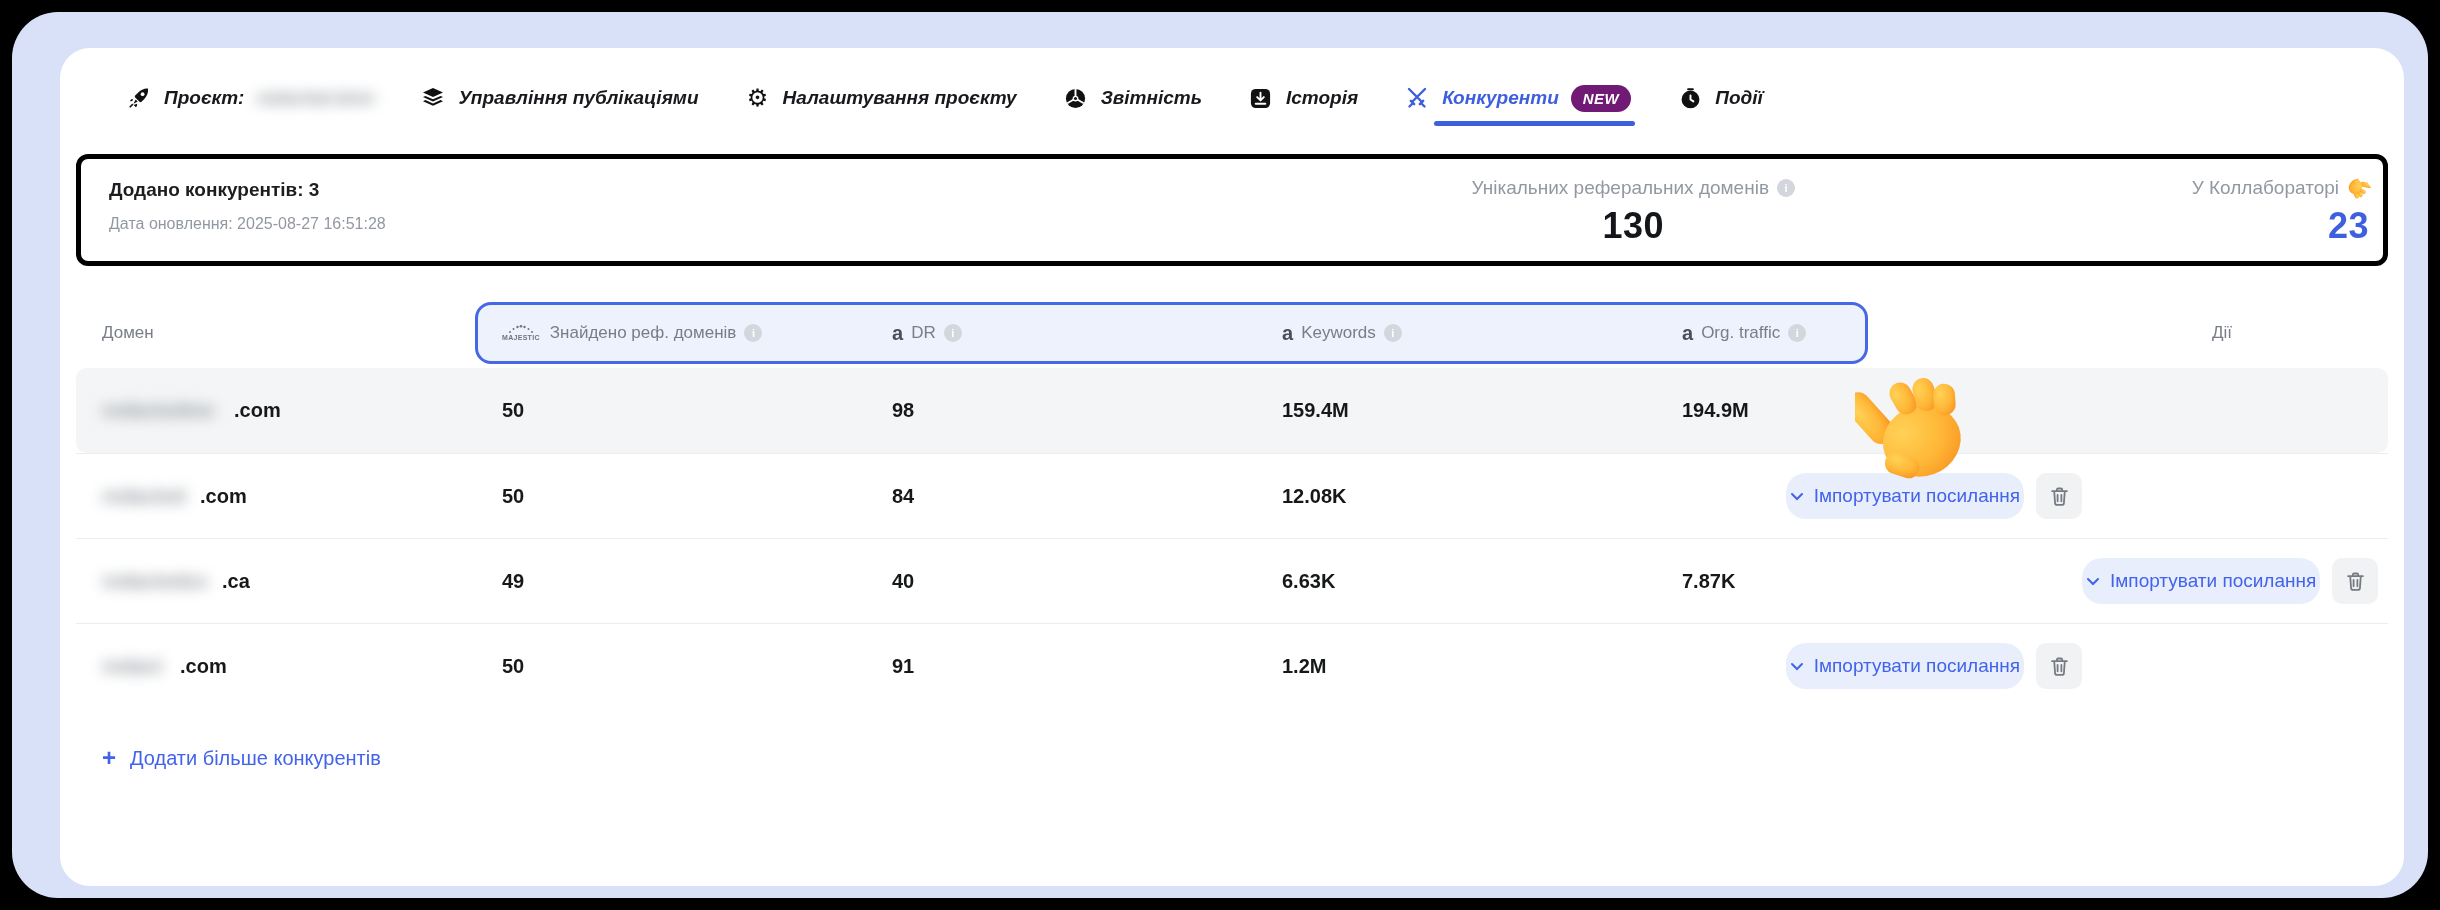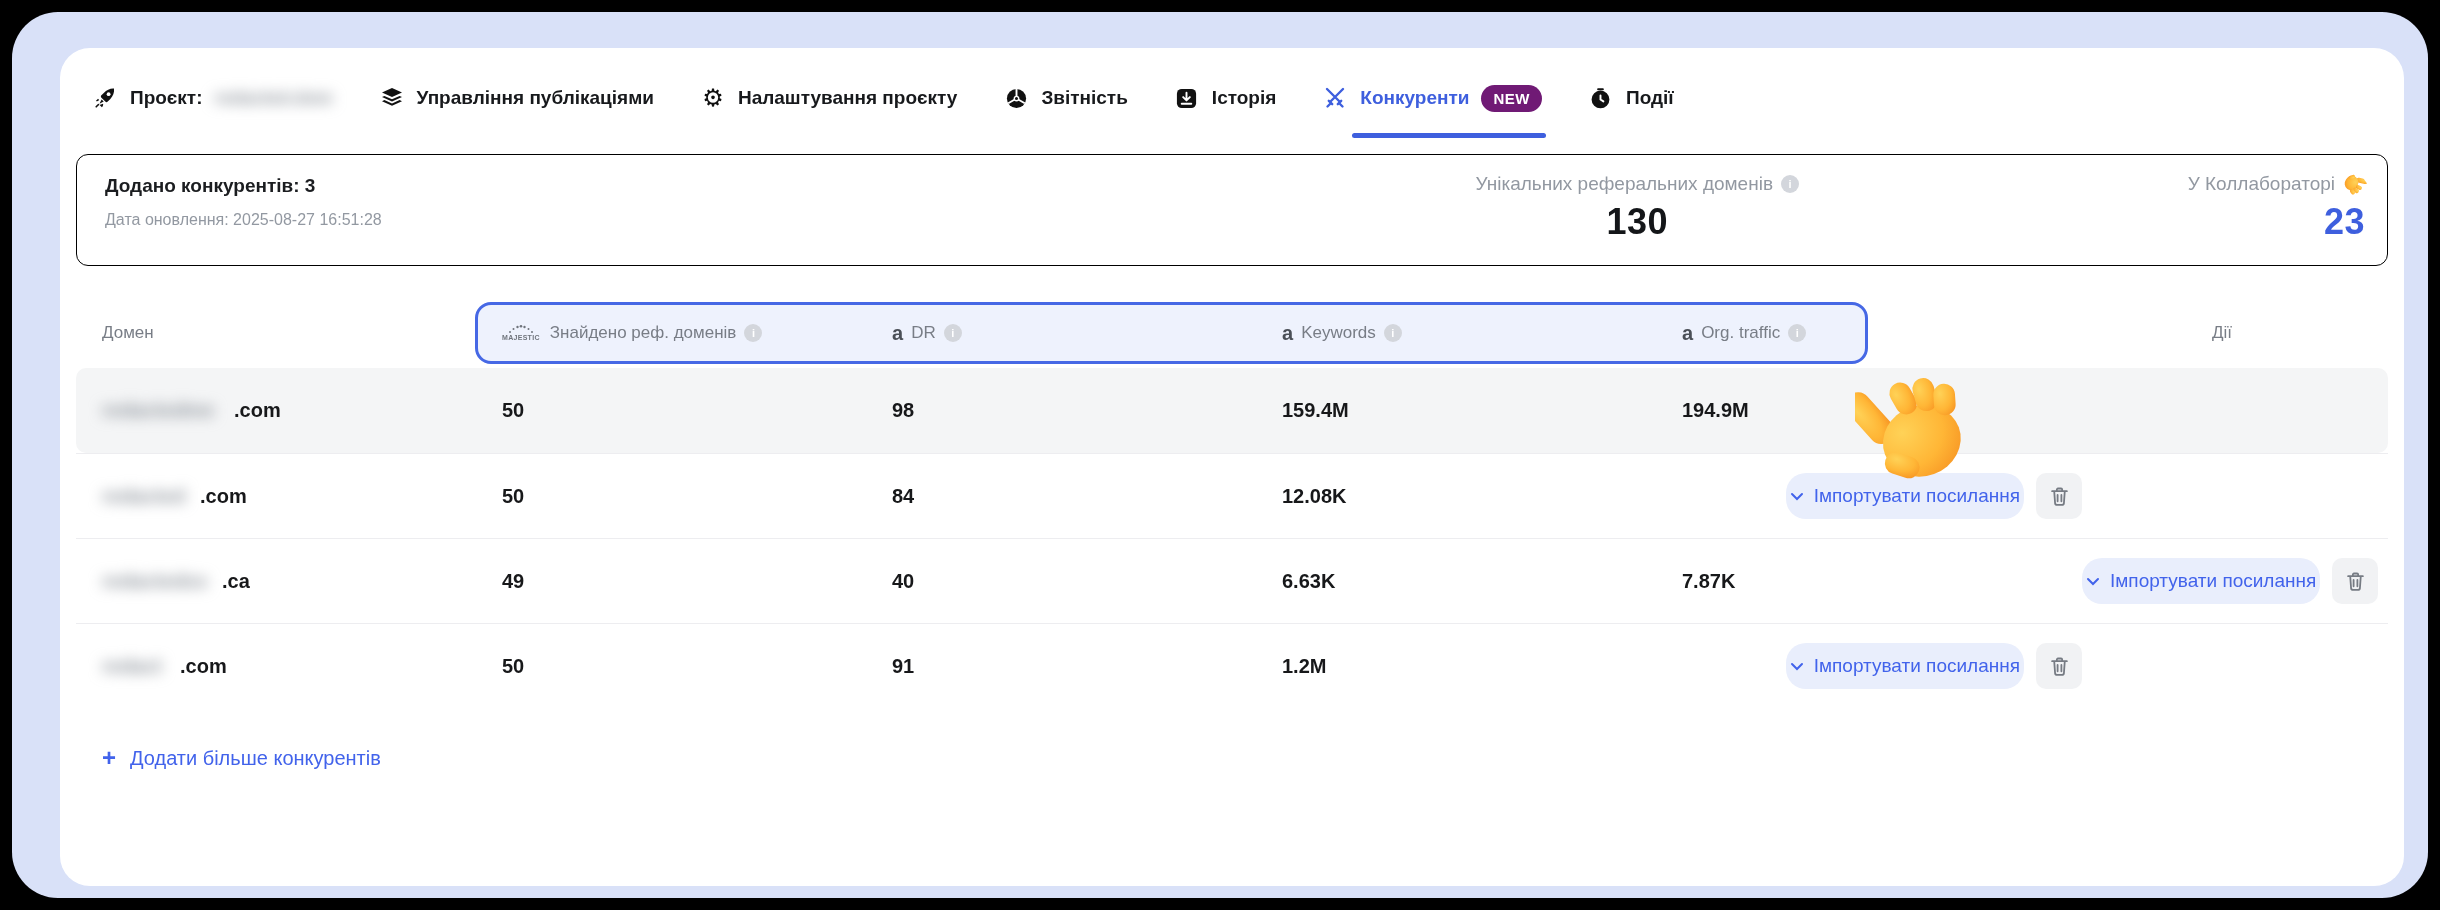--- a/index.html
+++ b/index.html
@@ -4,41 +4,41 @@
 <style>
   * { margin:0; padding:0; box-sizing:border-box; }
   html,body { width:2440px; height:910px; background:#000; overflow:hidden;
               font-family:"Liberation Sans","DejaVu Sans",sans-serif; }
   .frame { position:absolute; left:12px; top:12px; right:12px; bottom:12px;
            background:#d9e1f8; border-radius:46px; }
   .card  { position:absolute; left:48px; top:36px; width:2344px; height:838px;
            background:#ffffff; border-radius:30px; }
 
   
-  .nav { display:flex; gap:46px; padding:0 32px; margin-top:24px; height:52px; }
+  .nav { display:flex; align-items:center; gap:46px; padding:0 66px; margin-top:24px; height:52px;font-style:italic; }
   .nav-item { position:relative; display:flex; align-items:center; gap:12px;
               font-size:19px; font-weight:700; color:#17191c; cursor:pointer; white-space:nowrap; }
   .nav-item .ic { display:inline-flex; width:26px; height:26px; align-items:center; justify-content:center; }
   .nav-item.active { color:#3E5FDE; }
   .nav-underline { position:absolute; left:30px; right:-4px; bottom:-14px; height:5px;
                    background:#3E5FDE; border-radius:3px; }
   .badge-new { background:#701a75; color:#fff; font-size:15px; font-weight:700;
                padding:5px 12px; border-radius:15px; letter-spacing:.5px; }
   .blurred { filter:blur(7px); color:#8f959d; font-weight:600; }
   .gear-glyph { font-size:24px; line-height:1; color:#111; font-family:"DejaVu Sans",sans-serif; }
 
   
   .stats { position:relative; margin:30px 16px 0 16px; height:112px;
-           border:1px solid #000000; border-radius:12px; background:#fff; }
+           border:5px solid #000000; border-radius:12px; background:#fff; }
   .stats-left { position:absolute; left:28px; top:20px; }
   .stats-left .line1 { font-size:19px; font-weight:600; color:#1b1d20; }
   .stats-left .line1 b { font-weight:800; }
   .stats-left .line2 { margin-top:14px; font-size:16px; color:#9298a1; }
   .stat-mid { position:absolute; right:588px; top:18px; display:flex; flex-direction:column; align-items:center; }
-  .stat-right { position:absolute; right:22px; top:18px; display:flex; flex-direction:column; align-items:flex-end; }
+  .stat-right { position:absolute; right:14px; top:18px; display:flex; flex-direction:column; align-items:flex-end; }
   .stat-label { display:flex; align-items:center; gap:8px; font-size:19px; color:#9298a1; }
   .stat-value { margin-top:6px; font-size:36px; font-weight:800; color:#141619; letter-spacing:.5px; }
   .stat-value.blue { color:#3E5FDE; }
 
   .info { display:inline-flex; width:18px; height:18px; border-radius:50%; background:#d3d6dc;
           color:#fff; font-size:11px; font-weight:800; align-items:center; justify-content:center;
           font-style:normal; flex:0 0 auto; }
 
   
   .table-wrap { position:relative; margin:0 16px; }

